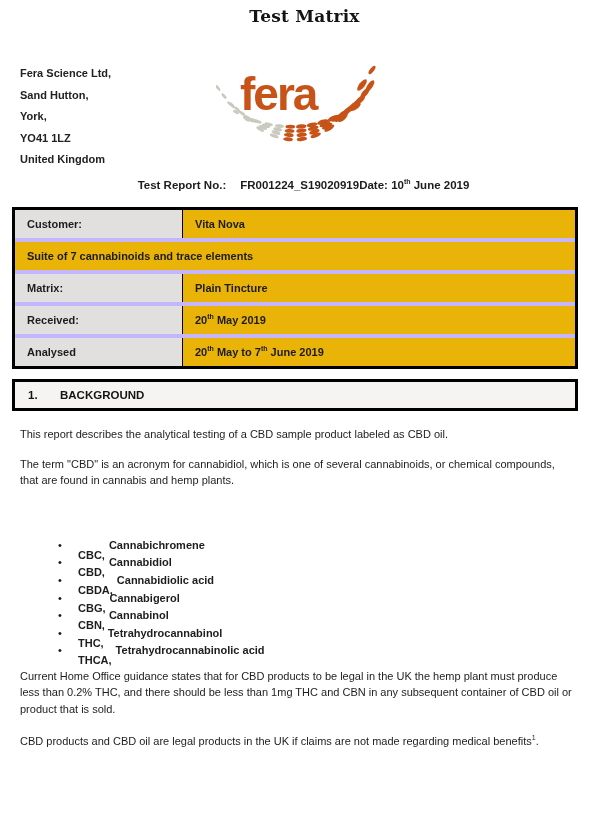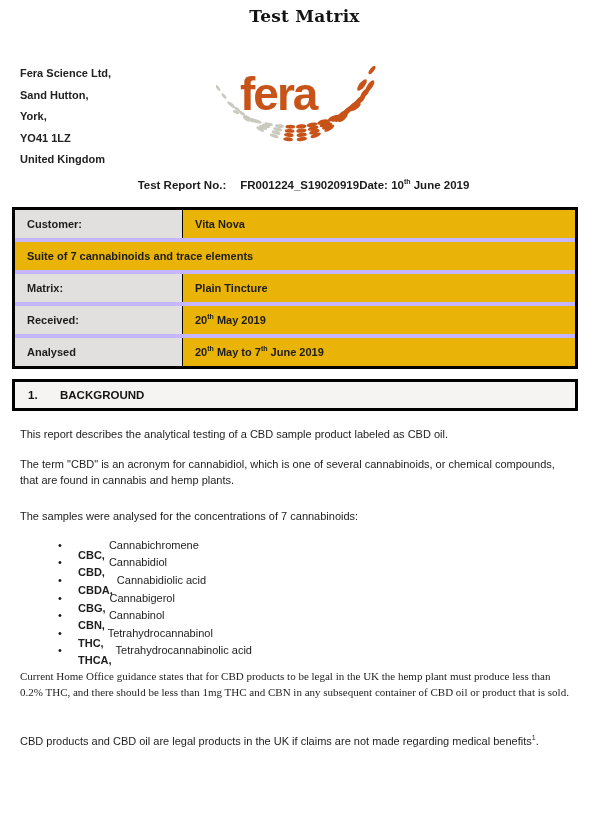--- a/index.html
+++ b/index.html
@@ -50,30 +50,30 @@
     font-size:11.5px;font-weight:bold;color:#141414;
   }
   .section-header .sec-num{margin-left:13px;width:32px;}
   .para{
     position:absolute;left:20px;
     font-size:11px;line-height:16.3px;color:#1d1d1d;
   }
   #p1{top:426px;width:565px;}
   #p2{top:456px;width:545px;}
   #p3{top:508px;width:565px;}
-  #p4{top:668px;width:556px;font-family:Liberation Serif, serif;}
+  #p4{top:668px;width:556px;}
   #p5{top:733px;width:585px;}
   .cannabinoid-list{
     position:absolute;left:58px;top:536px;
     font-size:11px;color:#1d1d1d;list-style:none;margin:0;padding:0;
   }
   .cannabinoid-list li{height:17.6px;display:flex;align-items:center;}
   .bullet{width:20px;flex:0 0 20px;font-size:11px;color:#111;}
   .cab-abbr{font-weight:bold;margin-top:20px;}
-  .cab-name{margin-left:4px;}
+  .cab-name{margin-left:4px;font-weight:bold;}
 </style>
 </head>
 <body>
 
 <div class="page">
 
   <div class="doc-title">Test Matrix</div>
 
   <div class="address">
     <div>Fera Science Ltd,</div>
@@ -175,21 +175,20 @@
     </div>
   </div>
 
   <div class="section-header">
     <span class="sec-num">1.</span>
     <span>BACKGROUND</span>
   </div>
 
   <div class="para" id="p1">This report describes the analytical testing of a CBD sample product labeled as CBD oil.</div>
   <div class="para" id="p2">The term "CBD" is an acronym for cannabidiol, which is one of several cannabinoids, or chemical compounds, that are found in cannabis and hemp plants.</div>
-  <div class="para" id="p3">The samples were analysed for the concentrations of 7 cannabinoids:</div>
 
   <ul class="cannabinoid-list">
     <li>
         <span class="bullet">•</span>
         <span class="cab-abbr">CBC,</span>
         <span class="cab-name">Cannabichromene</span>
       </li>
     <li>
         <span class="bullet">•</span>
         <span class="cab-abbr">CBD,</span>

